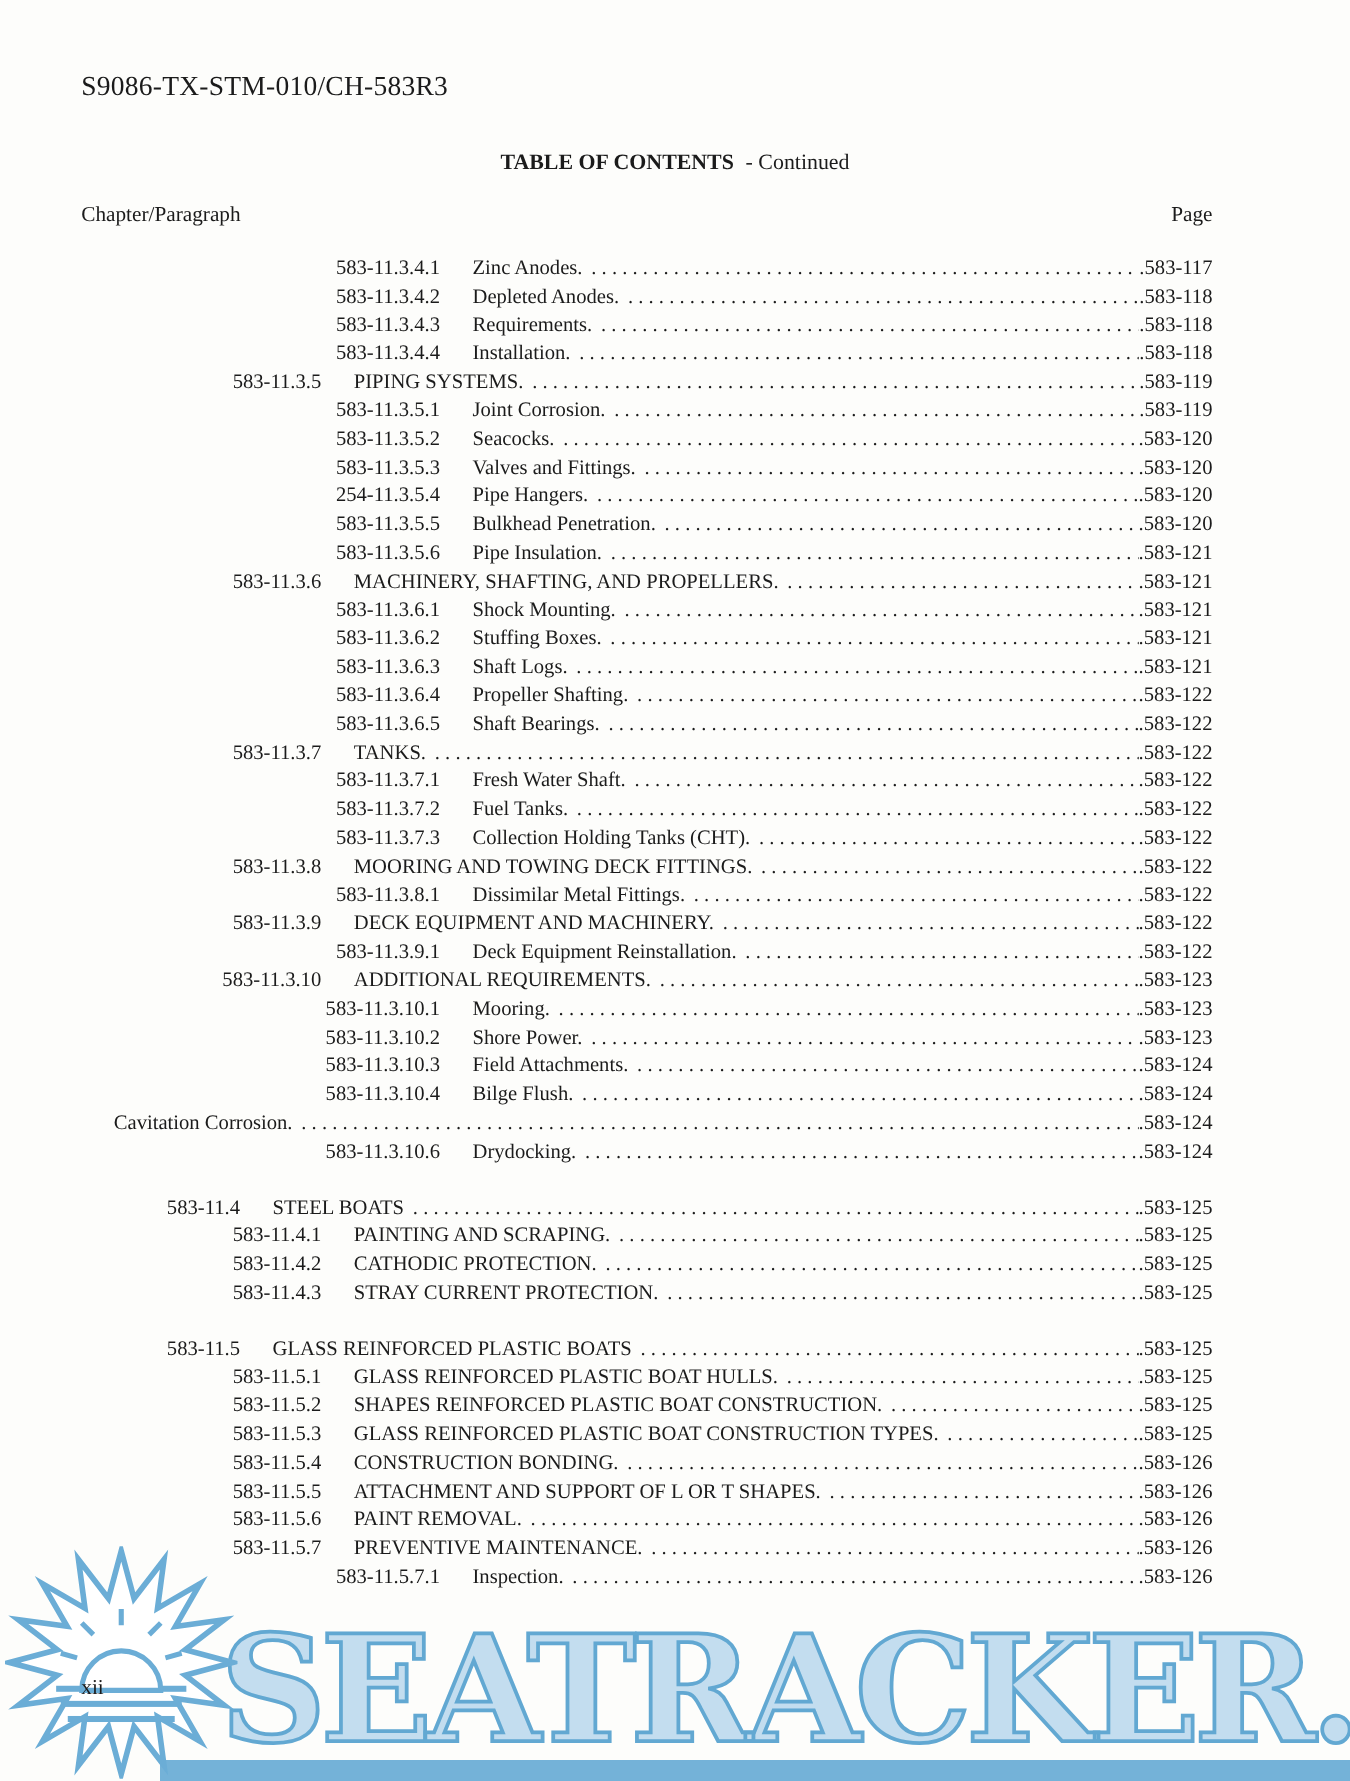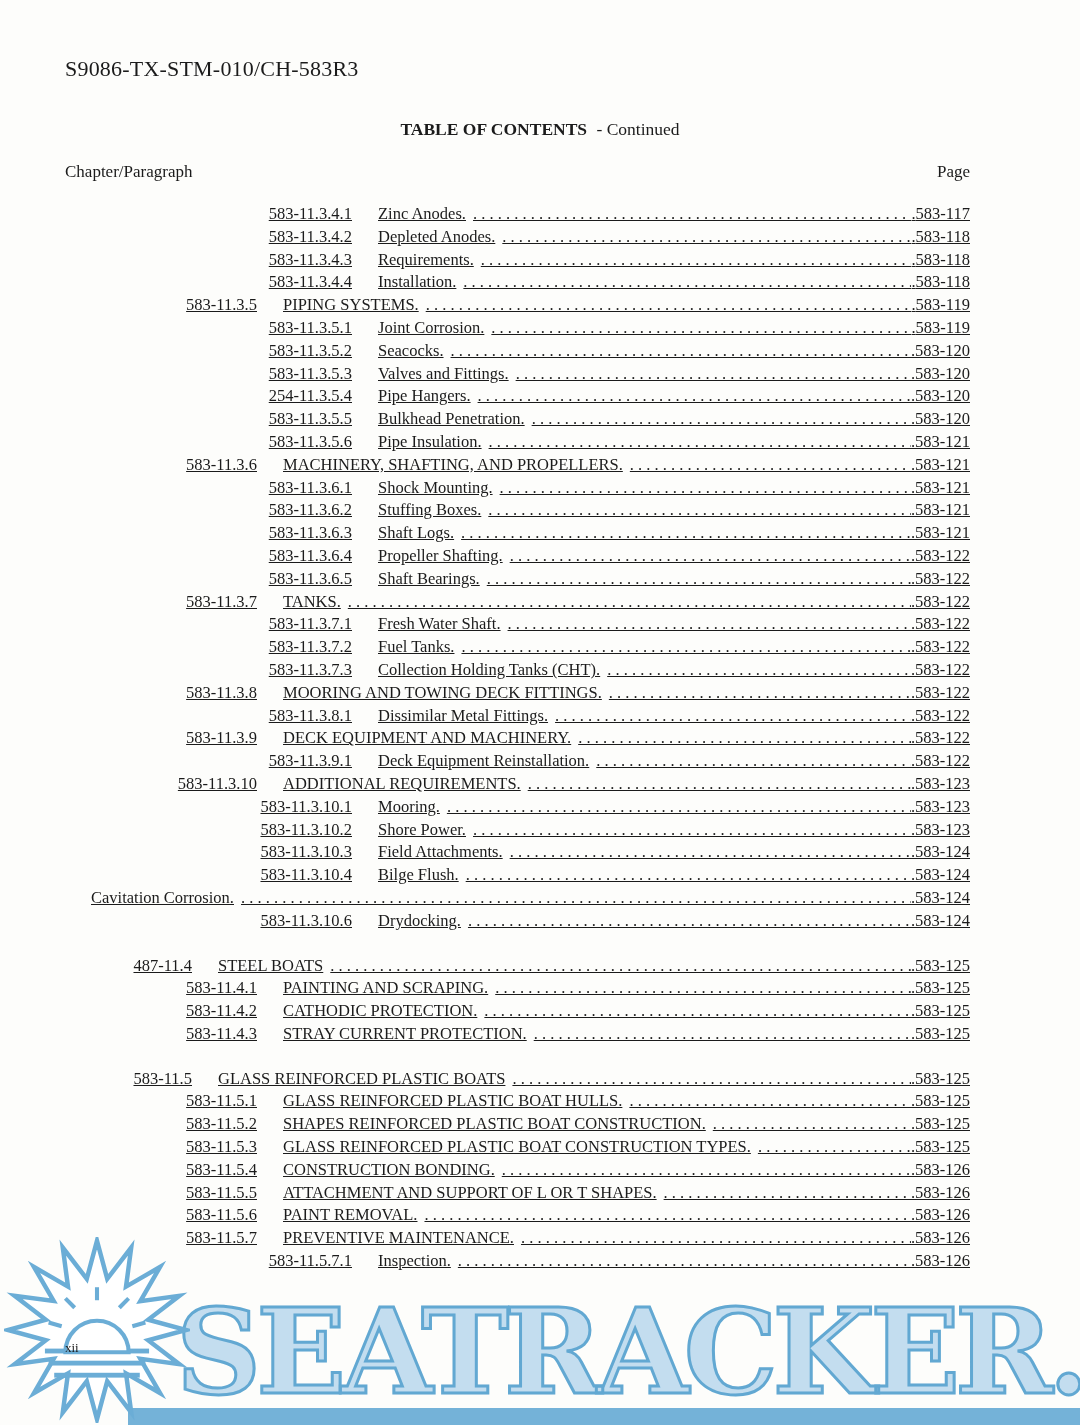--- a/index.html
+++ b/index.html
@@ -9,33 +9,33 @@
     font-family:"Liberation Serif", serif;
     color:#1b1b1b;
     position:relative;
     overflow:hidden;
   }
   .doc-number { position:absolute; left:65px; top:56px; font-size:22px; letter-spacing:.2px; z-index:2; }
   .toc-title  { position:absolute; top:119px; left:0; width:100%; text-align:center; font-size:17.5px; z-index:2; }
   .toc-title .bold { font-weight:bold; }
   .toc-title .suffix { margin-left:5px; }
   .columns-row { position:absolute; top:162px; left:65px; right:110px; display:flex; justify-content:space-between; font-size:17px; z-index:2; }
-  .toc-list { position:absolute; top:203px; left:65px; right:110px; font-size:16.5px; line-height:22.8px; z-index:2;text-decoration:underline; }
+  .toc-list { position:absolute; top:203px; left:65px; right:110px; font-size:16.5px; line-height:22.8px; z-index:2; }
   .entry { display:flex; align-items:baseline; }
   .num { flex:none; text-align:right; white-space:nowrap; }
   .lvl1 .num { width:127px; }
   .lvl2 .num { width:192px; }
   .lvl3 .num { width:287px; }
   .title { flex:none; padding-left:26px; white-space:nowrap; }
   .leader { flex:1 1 auto; overflow:hidden; white-space:nowrap; padding-left:7px; }
   .leader::after { content:" . . . . . . . . . . . . . . . . . . . . . . . . . . . . . . . . . . . . . . . . . . . . . . . . . . . . . . . . . . . . . . . . . . . . . . . . . . . . . . . . . . . . . . ."; }
   .pg { flex:none; white-space:nowrap; }
   .pg::before { content:"."; }
   .gap { height:22px; }
-  .footer-page { position:absolute; left:65px; top:1340px; font-size:13px; z-index:5; }
+  .footer-page { position:absolute; left:65px; top:1340px; font-size:17px; z-index:5; }
 
   
   .wm-bar { position:absolute; left:128px; right:0; bottom:0; height:17px; background:#74b2d8; z-index:1; }
   .wm-text {
     position:absolute; left:176px; bottom:14px; right:0;
     font-family:"DejaVu Serif", serif;
     font-weight:bold;
     font-size:118px; line-height:1;
     letter-spacing:-5px;
     white-space:nowrap; overflow:hidden;
@@ -264,21 +264,21 @@
       <span class="pg">583-124</span>
     </div>
     <div class="entry lvl3">
       <span class="num">583-11.3.10.6</span>
       <span class="title">Drydocking.</span>
       <span class="leader"></span>
       <span class="pg">583-124</span>
     </div>
     <div class="gap"></div>
     <div class="entry lvl1">
-      <span class="num">487-11.4</span>
+      <span class="num">583-11.4</span>
       <span class="title">STEEL BOATS</span>
       <span class="leader"></span>
       <span class="pg">583-125</span>
     </div>
     <div class="entry lvl2">
       <span class="num">583-11.4.1</span>
       <span class="title">PAINTING AND SCRAPING.</span>
       <span class="leader"></span>
       <span class="pg">583-125</span>
     </div>

